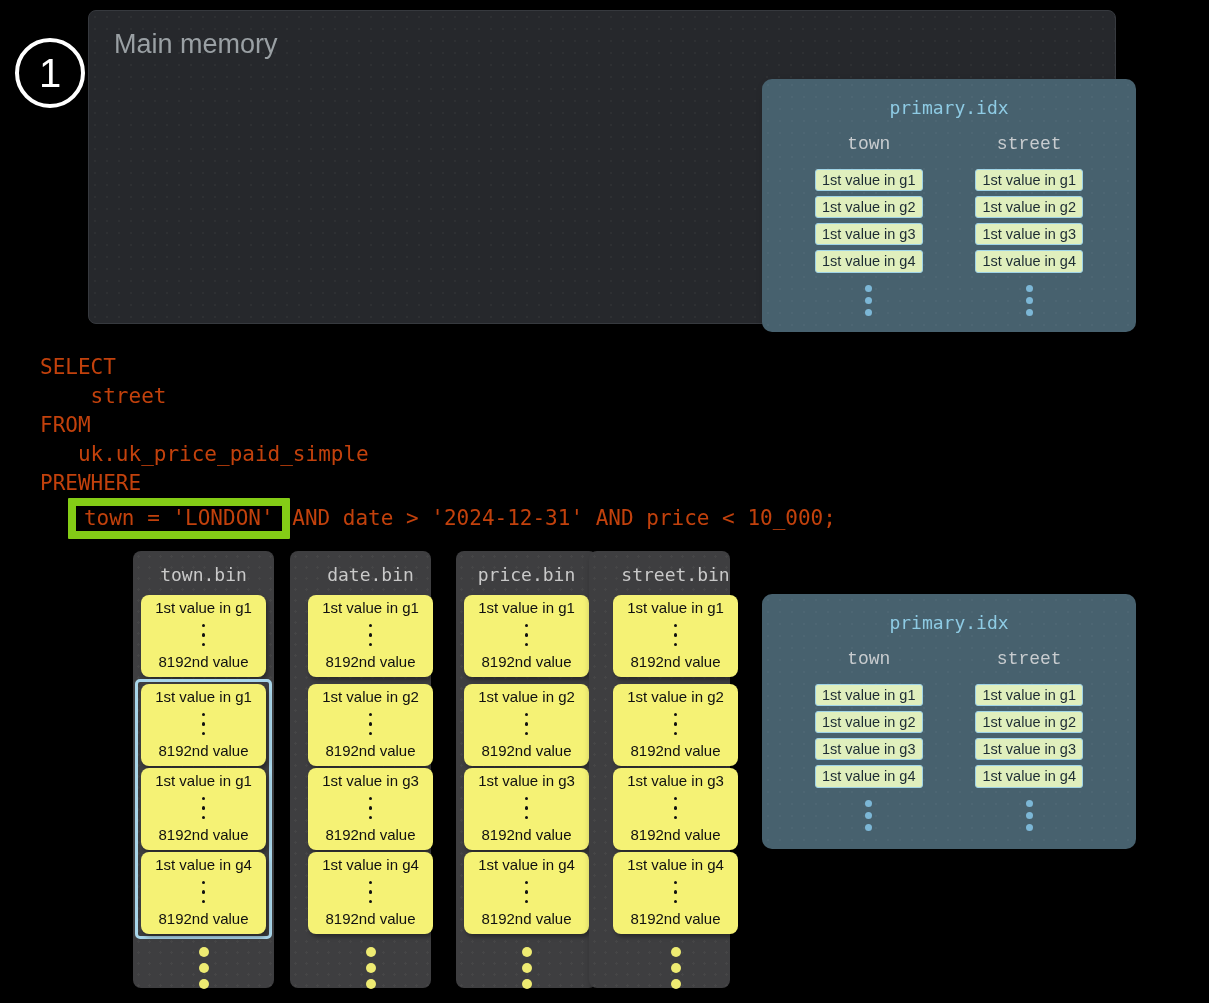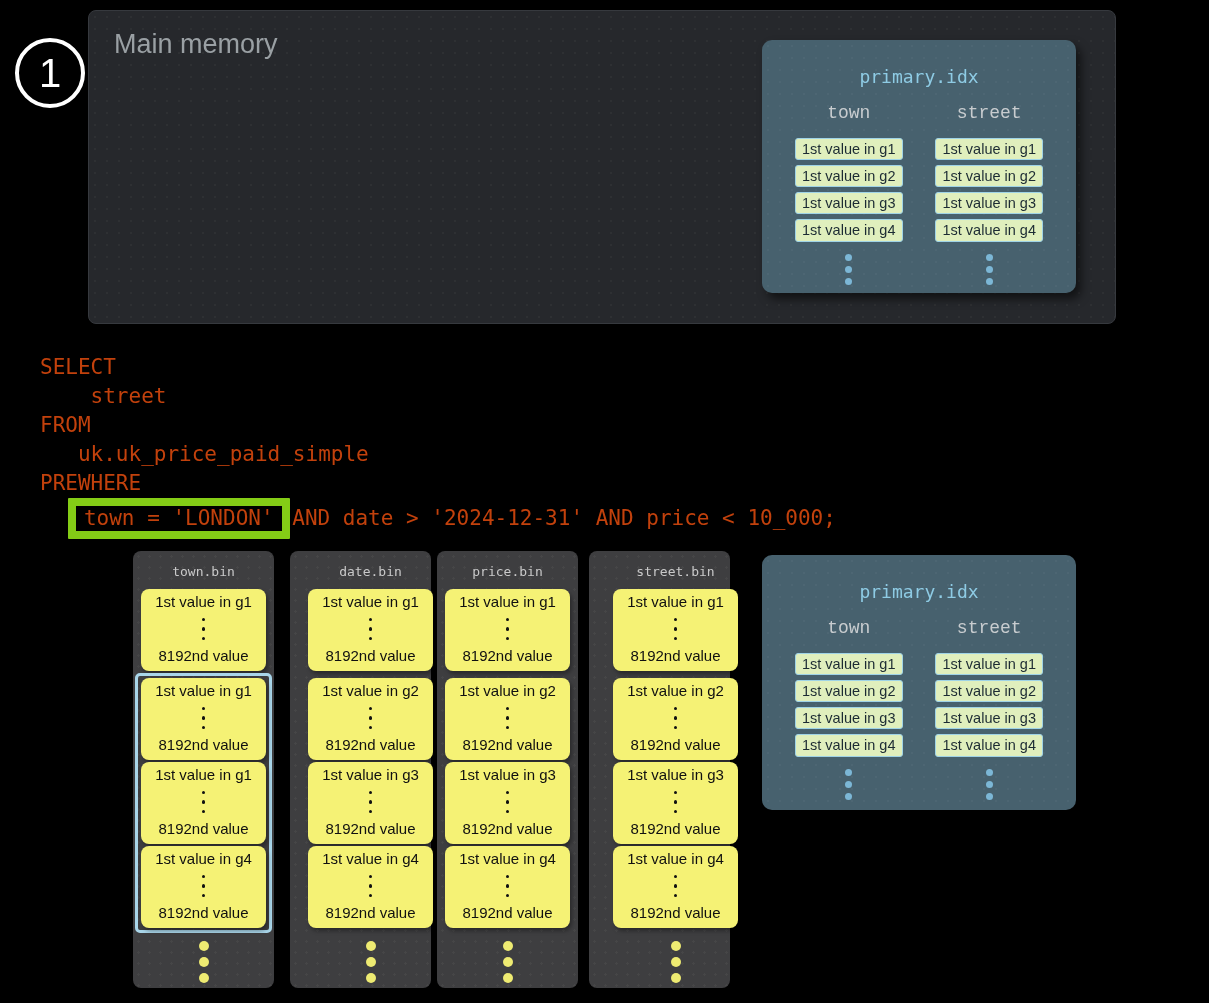--- a/index.html
+++ b/index.html
@@ -13,24 +13,24 @@
   .step-badge span{color:#fff;font-size:40px;font-weight:400;line-height:1;}
 
   
   .panel{position:absolute;left:88px;top:10px;width:1026px;height:312px;
     background:#26282c;border:1px solid #36393e;border-radius:8px;
     background-image:radial-gradient(rgba(255,255,255,0.035) 1.1px,transparent 1.2px);
     background-size:12px 12px;}
   .panel-title{position:absolute;left:25px;top:18px;font-size:27px;color:#9aa0a4;}
 
   
-  .idx-card{position:absolute;width:314px;background:#47616e;border-radius:10px;
+  .idx-card{position:absolute;width:374px;background:#47616e;border-radius:10px;
     box-shadow:5px 6px 10px rgba(0,0,0,0.55);
     background-image:radial-gradient(rgba(255,255,255,0.03) 1px,transparent 1.1px);
-    background-size:12px 12px;padding-top:26px;box-sizing:border-box;}
+    background-size:12px 12px;padding-top:18px;box-sizing:border-box;margin-top:39px;}
   .idx-top{left:762px;top:40px;height:253px;}
   .idx-bottom{left:762px;top:555px;height:255px;}
   .idx-title{text-align:center;font-family:"DejaVu Sans Mono",monospace;
     font-size:18px;color:#8ecbe4;margin-bottom:16px;}
   .idx-cols{display:flex;justify-content:space-evenly;}
   .idx-col{display:flex;flex-direction:column;align-items:center;}
   .idx-header{font-family:Liberation Mono, monospace;font-size:18px;color:#c8cccf;
     margin-bottom:15px;}
   .idx-pills{display:flex;flex-direction:column;gap:5px;align-items:center;}
   .pill{background:#e0efbd;border:1.5px solid #9fd3e6;border-radius:3px;
@@ -44,21 +44,21 @@
     color:#c2410c;white-space:pre;}
   .sql-box{display:inline-block;border:8px solid #84cc16;border-radius:1px;
     padding:0 8px;margin:0 -10px;line-height:25px;}
 
   
   .bin-card{position:absolute;top:551px;width:141px;height:437px;background:#3e3e40;
     border-radius:8px;box-shadow:4px 5px 8px rgba(0,0,0,0.5);
     background-image:radial-gradient(rgba(255,255,255,0.04) 1.1px,transparent 1.2px);
     background-size:11px 11px;box-sizing:border-box;
     display:flex;flex-direction:column;align-items:center;}
-  .bin-title{font-family:"DejaVu Sans Mono",monospace;font-size:13px;color:#c9c9c9;
+  .bin-title{font-family:"DejaVu Sans Mono",monospace;font-size:18px;color:#c9c9c9;
     margin:13px 0 10px;}
   .blocks{display:flex;flex-direction:column;align-items:center;gap:2px;}
   .hl-group{border:3px solid #a9d6ea;border-radius:5px;padding:2px 3px;margin:0 -6px;
     display:flex;flex-direction:column;align-items:center;gap:2px;}
   .hl-none{border:3px solid transparent;padding:2px 3px;margin:0 -6px;
     display:flex;flex-direction:column;align-items:center;gap:2px;}
   .block{width:125px;height:82px;background:#f5f275;border-radius:8px;
     box-shadow:2px 3px 4px rgba(0,0,0,0.35);box-sizing:border-box;
     display:flex;flex-direction:column;align-items:center;justify-content:space-between;
     padding:4px 0 6px;}
@@ -208,21 +208,21 @@
               <div class="block-line">8192nd value</div>
             </div>
           </div>
         </div>
         <div class="bin-dots">
           <i></i>
           <i></i>
           <i></i>
         </div>
       </div>
-      <div class="bin-card" style="left: 437px;">
+      <div class="bin-card" style="left: 456px;">
         <div class="bin-title">price.bin</div>
         <div class="blocks">
           <div class="block">
             <div class="block-line">1st value in g1</div>
             <div class="vdots-dark">
               <i></i>
               <i></i>
               <i></i>
             </div>
             <div class="block-line">8192nd value</div>

